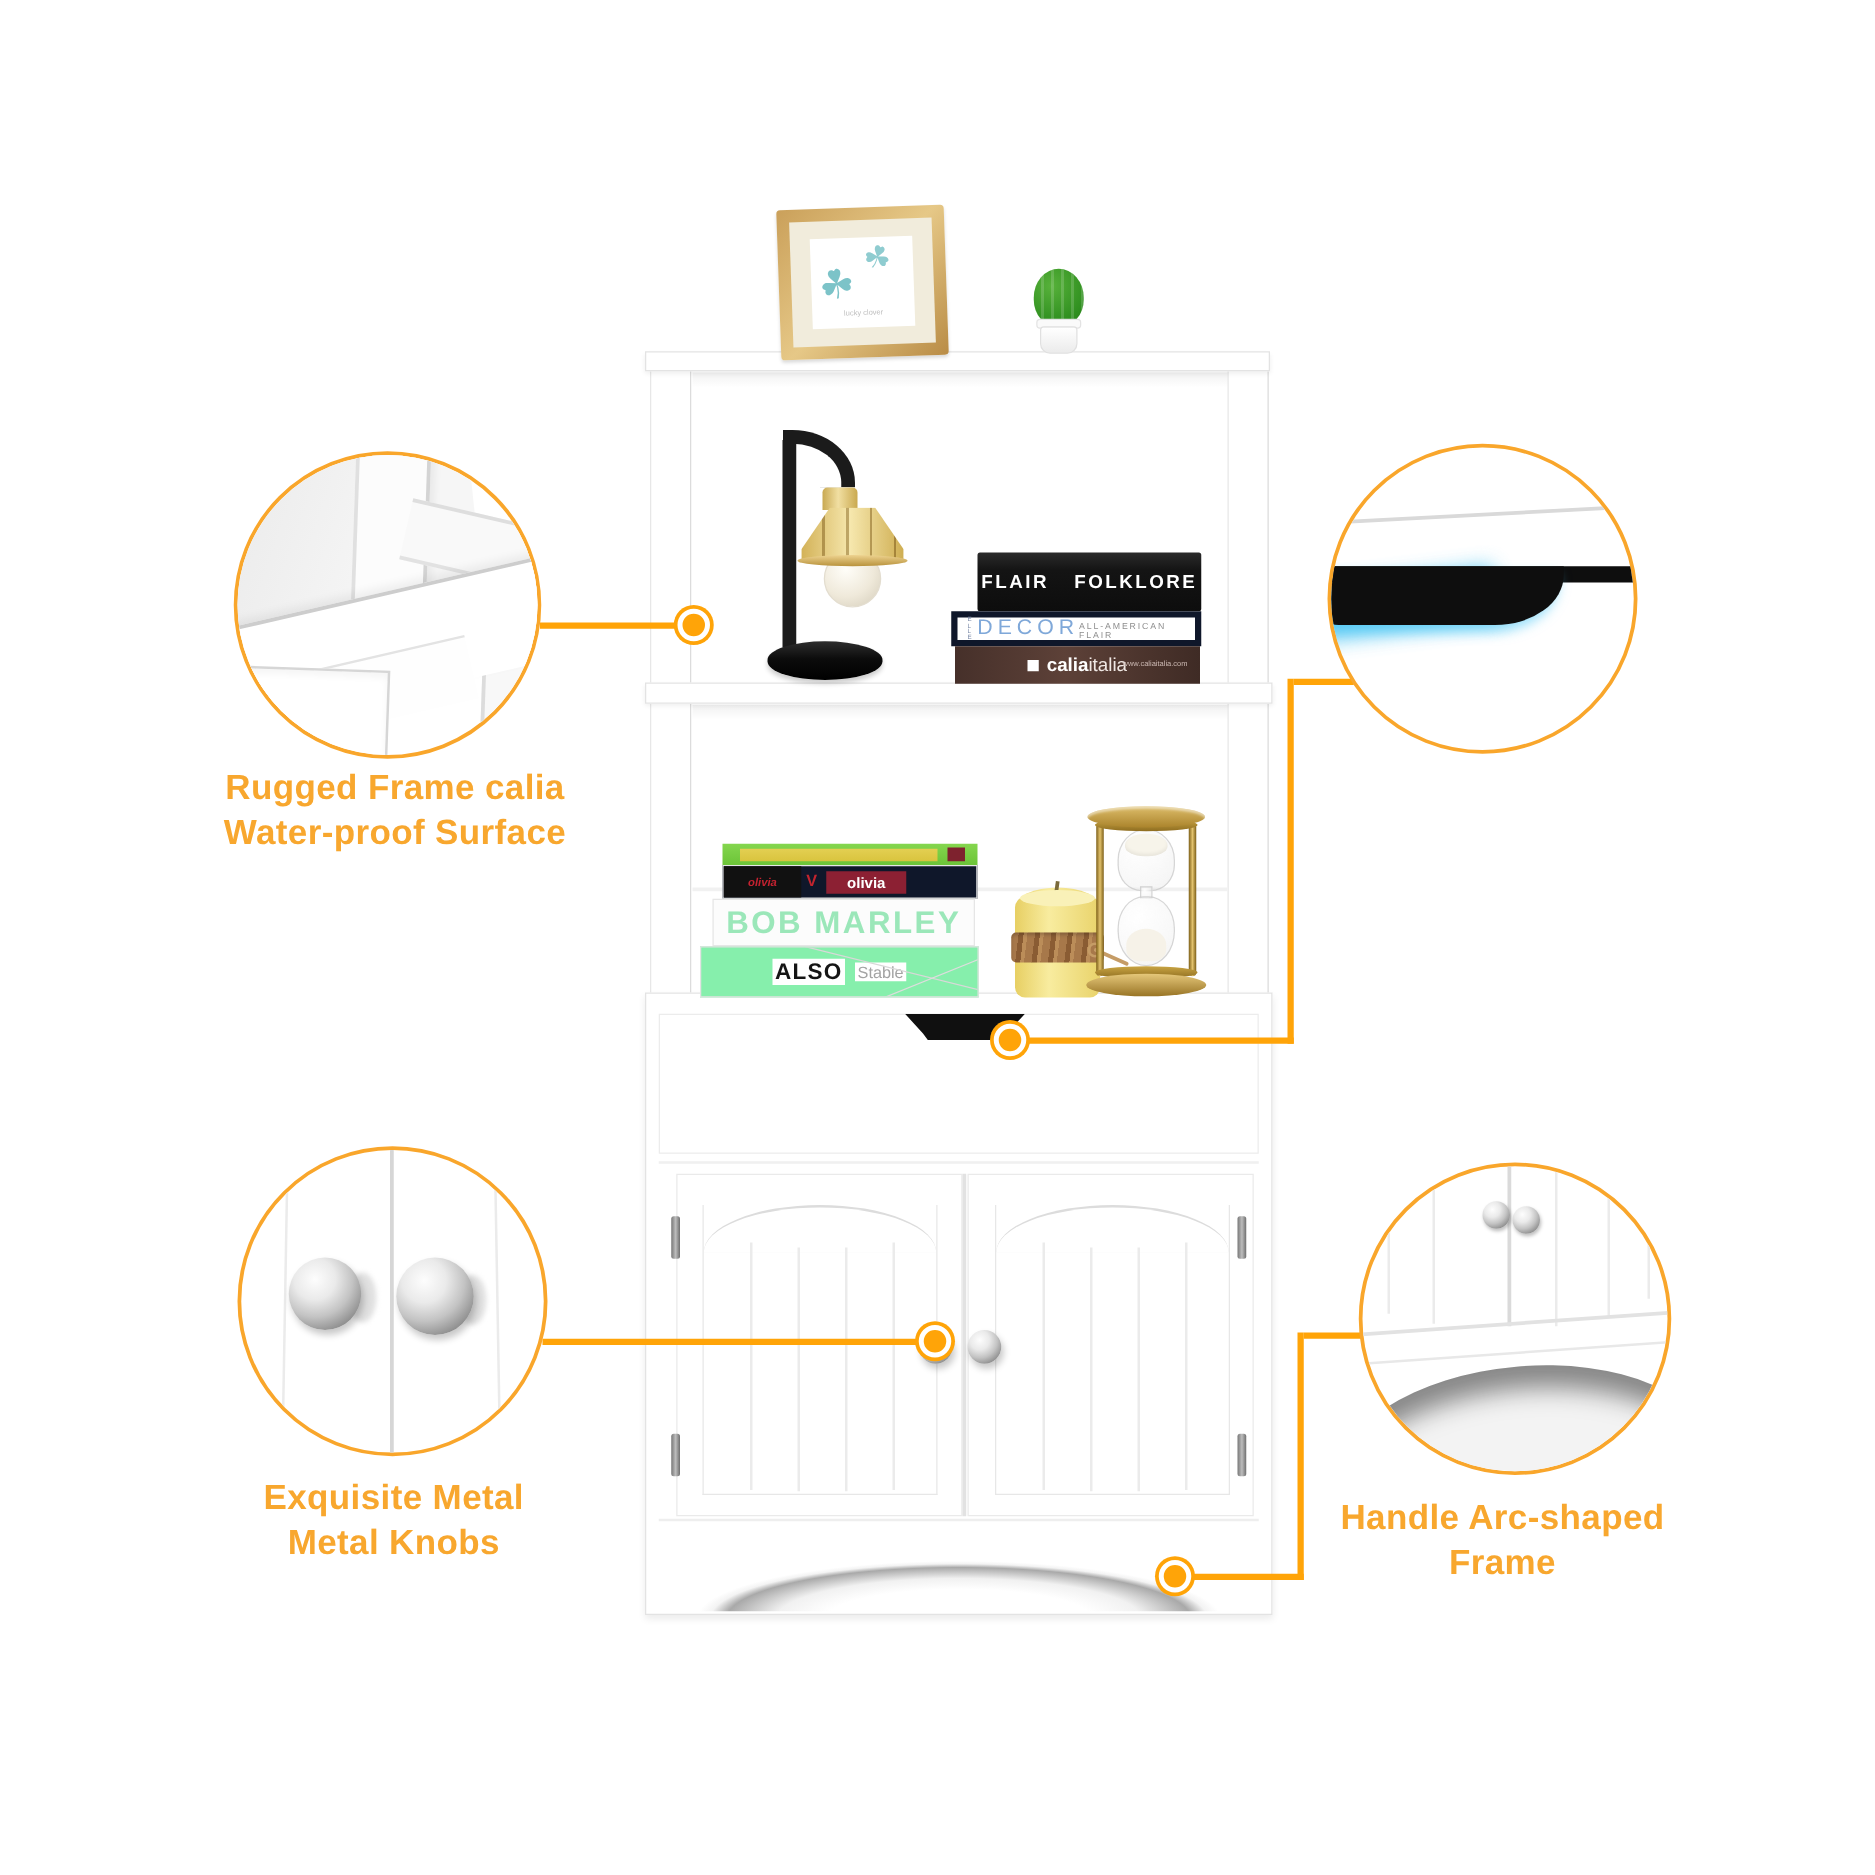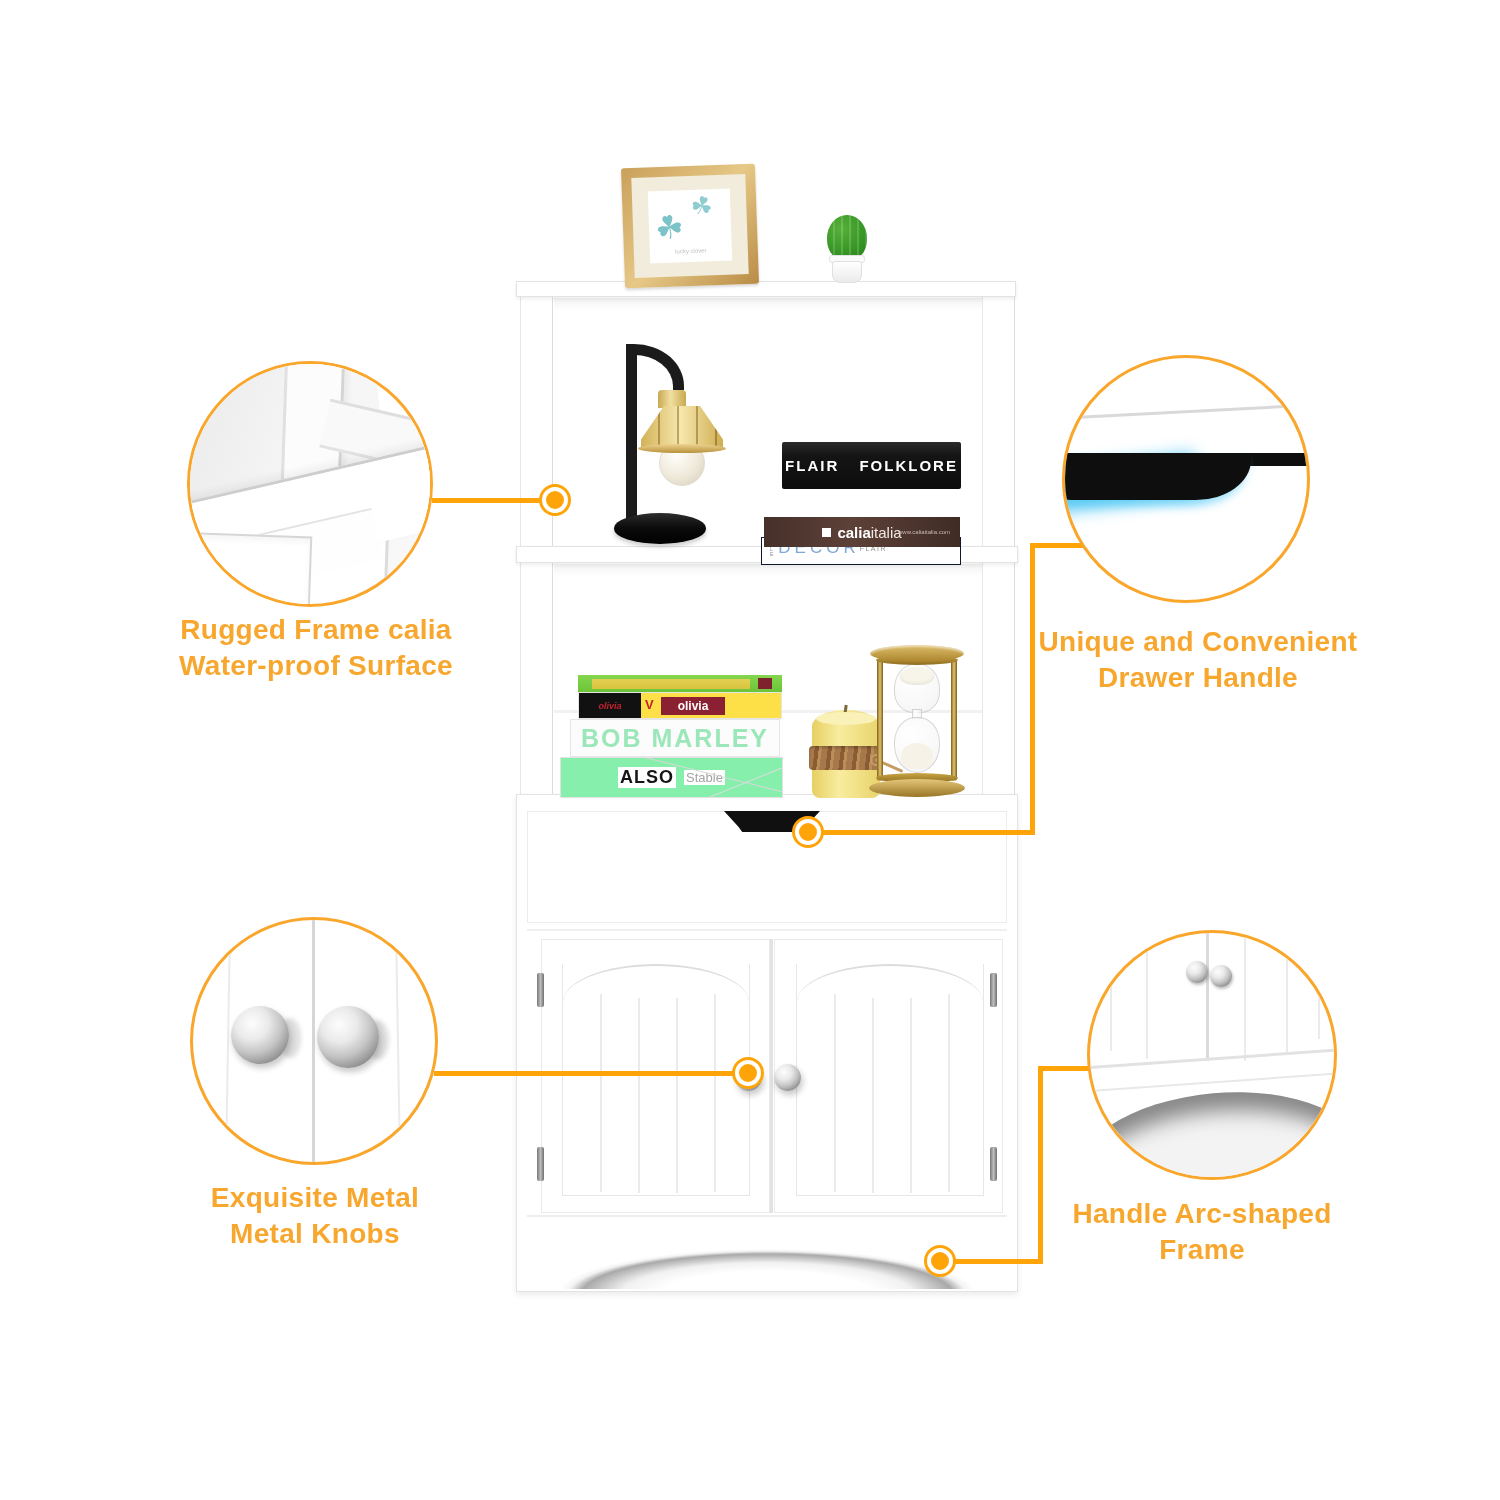--- a/index.html
+++ b/index.html
@@ -97,38 +97,38 @@
   <div class="abs" style="left:626px;top:352px;width:11px;height:166px;background:#1b1b1b;"></div>
   <div class="abs" style="left:659px;top:440px;width:46px;height:46px;border-radius:50%;background:radial-gradient(circle at 38% 32%,#fffef9,#efe9da 55%,#d9d2c0 90%);border:1px solid #e3ddcf;box-sizing:border-box;"></div>
   <div class="abs" style="left:658px;top:390px;width:28px;height:18px;background:linear-gradient(90deg,#c9a952,#f1dfa2 45%,#caa94f);border-radius:4px 4px 0 0;"></div>
   <div class="abs" style="left:641px;top:406px;width:82px;height:42px;clip-path:polygon(28% 0,72% 0,100% 80%,100% 100%,0 100%,0 80%);background:linear-gradient(90deg,#d3b258,#f6e7ad 48%,#cfae52),repeating-linear-gradient(90deg,transparent 0 17px,rgba(130,100,30,.45) 17px 19px);background-blend-mode:multiply;"></div>
   <div class="abs" style="left:638px;top:444px;width:88px;height:9px;background:linear-gradient(#eed390,#b8923c);border-radius:50%;"></div>
   <div class="abs" style="left:614px;top:513px;width:92px;height:31px;background:linear-gradient(#2e2e2e,#0c0c0c 45%,#000);border-radius:46px/15px;box-shadow:0 3px 4px rgba(0,0,0,.2);"></div>
 
   <div class="abs" style="left:782px;top:442px;width:179px;height:47px;background:linear-gradient(180deg,#2b2b2b,#141414 30%,#0d0d0d);border-radius:2px;display:flex;align-items:center;justify-content:center;">
     <span style="color:#fff;font-weight:700;font-size:15px;letter-spacing:2px;word-spacing:14px;">FLAIR FOLKLORE</span>
   </div>
-  <div class="abs" style="left:761px;top:489px;width:200px;height:28px;background:#fff;border:1px solid #0f172a;box-sizing:border-box;display:flex;align-items:flex-start;margin-top:48px;">
+  <div class="abs" style="left:761px;top:489px;width:200px;height:28px;background:#fff;border:5px solid #0f172a;box-sizing:border-box;display:flex;align-items:flex-end;">
     <span style="margin-left:8px;width:6px;font-size:5px;line-height:4.5px;color:#7b8aa8;word-break:break-all;">ELLE</span>
     <span style="margin-left:3px;font-size:17px;letter-spacing:4px;color:#7FA8D9;">DECOR</span>
     <span style="margin-left:auto;margin-right:12px;font-size:7px;letter-spacing:1.5px;color:#8f8f8f;">ALL-AMERICAN FLAIR</span>
   </div>
   <div class="abs" style="left:764px;top:517px;width:196px;height:30px;background:linear-gradient(90deg,#46302a,#5d4138 45%,#3f2b25);display:flex;align-items:center;justify-content:center;">
     <span style="width:9px;height:9px;background:#fff;margin-right:6px;display:inline-block;"></span>
     <span style="color:#fff;font-weight:700;font-size:15px;">calia</span>
     <span style="color:#f0e8e4;font-weight:300;font-size:15px;">italia</span>
     <span class="abs" style="right:10px;top:12px;font-size:6px;color:#cbb8b2;">www.caliaitalia.com</span>
   </div>
 
   <div class="abs" style="left:578px;top:675px;width:204px;height:44px;">
     <div class="abs" style="left:0;top:0;width:204px;height:17px;background:linear-gradient(180deg,#84d64e,#6cc438);">
       <div class="abs" style="left:14px;top:4px;width:158px;height:10px;background:linear-gradient(#e3cf52,#d9c43e);"></div>
       <div class="abs" style="left:180px;top:3px;width:14px;height:11px;background:#7e222e;"></div>
     </div>
-    <div class="abs" style="left:0;top:17px;width:204px;height:27px;background:#fde047;border:1px solid #e5e5e5;box-sizing:border-box;">
+    <div class="abs" style="left:0;top:17px;width:204px;height:27px;background:#0f172a;border:1px solid #e5e5e5;box-sizing:border-box;">
       <div class="abs" style="left:0;top:0;width:62px;height:25px;background:#111;display:flex;align-items:center;justify-content:center;">
         <span style="color:#c42230;font-size:9px;font-style:italic;font-weight:700;">olivia</span>
       </div>
       <span class="abs" style="left:66px;top:4px;color:#c1242e;font-size:13px;font-weight:700;">V</span>
       <div class="abs" style="left:82px;top:4px;width:64px;height:18px;background:#8c2033;display:flex;align-items:center;justify-content:center;">
         <span style="color:#fff;font-size:12px;font-weight:700;">olivia</span>
       </div>
     </div>
   </div>
   <div class="abs" style="left:570px;top:719px;width:210px;height:38px;background:#fcfcfc;border:1px solid #e6e6e6;box-sizing:border-box;display:flex;align-items:center;justify-content:center;">
@@ -217,24 +217,20 @@
     <div class="abs knob" style="left:120px;top:32px;width:22px;height:22px;box-shadow:1px 2px 3px rgba(0,0,0,.25);"></div>
     <div class="abs" style="left:-8px;top:124px;width:270px;height:3px;background:#e2e2e2;transform:rotate(-4deg);"></div>
     <div class="abs" style="left:-8px;top:148px;width:270px;height:2px;background:#e8e8e8;transform:rotate(-4deg);"></div>
     <div class="abs" style="left:-20px;top:160px;width:300px;height:160px;border-radius:50%;background:#f3f3f3;box-shadow:inset 0 24px 20px -6px rgba(30,30,30,.5);transform:rotate(-5deg);"></div>
   </div>
 
   <div class="abs label" style="left:86px;top:612px;width:460px;">
     <div>Rugged Frame calia</div>
     <div>Water-proof Surface</div>
   </div>
-  <div class="abs label" style="left:968px;top:624px;width:460px;">
-    <div>Unique and Convenient</div>
-    <div>Drawer Handle</div>
-  </div>
   <div class="abs label" style="left:85px;top:1180px;width:460px;">
     <div>Exquisite Metal</div>
     <div>Metal Knobs</div>
   </div>
   <div class="abs label" style="left:972px;top:1196px;width:460px;">
     <div>Handle Arc-shaped</div>
     <div>Frame</div>
   </div>
 
 </div>

